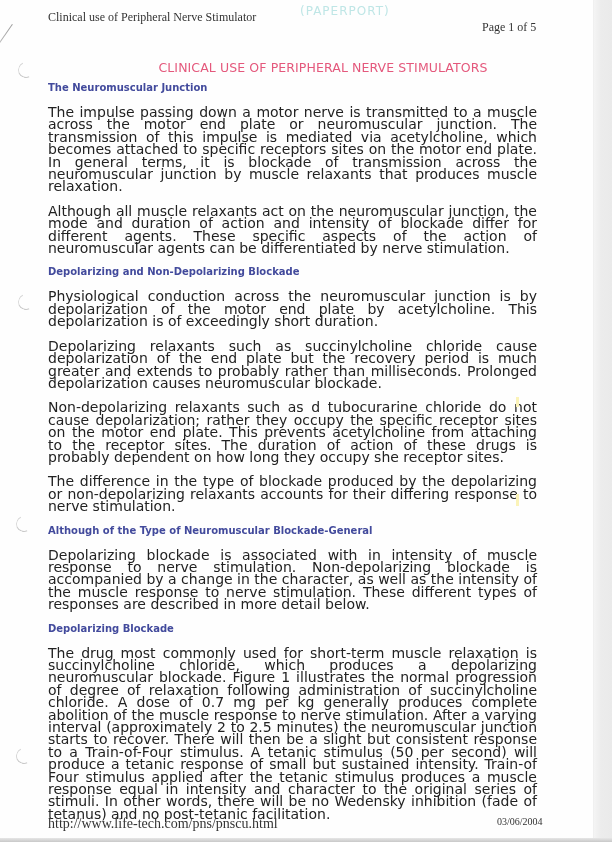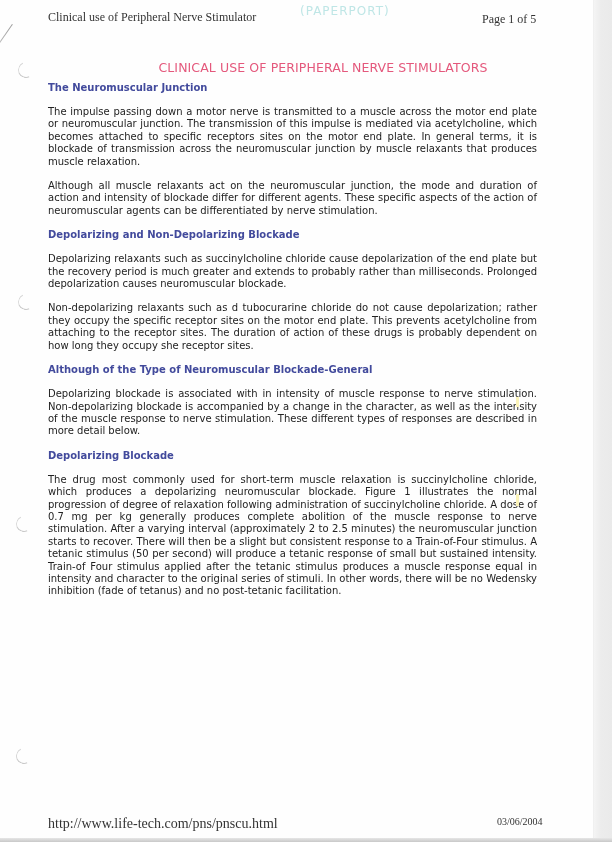--- a/index.html
+++ b/index.html
@@ -53,21 +53,21 @@
       transform: rotate(35deg);
       transform-origin: top left;
     }
     .print-header, .print-footer {
       position: absolute;
       font-family: "Liberation Serif", serif;
       font-size: 12px;
       color: #333;
     }
     .print-header.left { left: 48px; top: 10px; }
-    .print-header.right { left: 482px; top: 12px; }
+    .print-header.right { left: 482px; top: 20px; }
     .watermark {
       position: absolute;
       left: 300px; top: 4px;
       font-family: "DejaVu Sans", sans-serif;
       font-size: 12px;
       letter-spacing: 1px;
       color: #bfe6e6;
     }
     .print-footer.left { left: 48px; top: 816px; font-size: 14px; }
     .print-footer.right { left: 497px; top: 816px; font-size: 10px; text-align: center; }
@@ -92,21 +92,21 @@
     .section-heading {
       font-family: "DejaVu Sans", sans-serif;
       font-weight: bold;
       font-size: 10px;
       color: #424a9c;
       margin: 0 0 12px 0;
       line-height: 12px;
     }
     .para {
       font-family: "DejaVu Sans", sans-serif;
-      font-size: 10px;
+      font-size: 14px;
       line-height: 12.4px;
       text-align: justify;
       margin: 0 0 12px 0;
       color: #222;
     }
     .highlight-mark {
       position: absolute;
       left: 516px; top: 494px;
       width: 3px; height: 12px;
       background: #fbf3b8;
@@ -139,22 +139,24 @@
 
   <div class="content">
     <section>
       <h2 class="section-heading">The Neuromuscular Junction</h2>
       <p class="para">The impulse passing down a motor nerve is transmitted to a muscle across the motor end plate or neuromuscular junction. The transmission of this impulse is mediated via acetylcholine, which becomes attached to specific receptors sites on the motor end plate. In general terms, it is blockade of transmission across the neuromuscular junction by muscle relaxants that produces muscle relaxation.</p>
       <p class="para">Although all muscle relaxants act on the neuromuscular junction, the mode and duration of action and intensity of blockade differ for different agents. These specific aspects of the action of neuromuscular agents can be differentiated by nerve stimulation.</p>
     </section>
 
     <section>
       <h2 class="section-heading">Depolarizing and Non-Depolarizing Blockade</h2>
+      <p class="para">Physiological conduction across the neuromuscular junction is by depolarization of the motor end plate by acetylcholine. This depolarization is of exceedingly short duration.</p>
       <p class="para">Depolarizing relaxants such as succinylcholine chloride cause depolarization of the end plate but the recovery period is much greater and extends to probably rather than milliseconds. Prolonged depolarization causes neuromuscular blockade.</p>
       <p class="para">Non-depolarizing relaxants such as d tubocurarine chloride do not cause depolarization; rather they occupy the specific receptor sites on the motor end plate. This prevents acetylcholine from attaching to the receptor sites. The duration of action of these drugs is probably dependent on how long they occupy she receptor sites.</p>
+      <p class="para">The difference in the type of blockade produced by the depolarizing or non-depolarizing relaxants accounts for their differing response to nerve stimulation.</p>
     </section>
 
     <section>
       <h2 class="section-heading">Although of the Type of Neuromuscular Blockade-General</h2>
       <p class="para">Depolarizing blockade is associated with in intensity of muscle response to nerve stimulation. Non-depolarizing blockade is accompanied by a change in the character, as well as the intensity of the muscle response to nerve stimulation. These different types of responses are described in more detail below.</p>
     </section>
 
     <section>
       <h2 class="section-heading">Depolarizing Blockade</h2>
       <p class="para">The drug most commonly used for short-term muscle relaxation is succinylcholine chloride, which produces a depolarizing neuromuscular blockade. Figure 1 illustrates the normal progression of degree of relaxation following administration of succinylcholine chloride. A dose of 0.7 mg per kg generally produces complete abolition of the muscle response to nerve stimulation. After a varying interval (approximately 2 to 2.5 minutes) the neuromuscular junction starts to recover. There will then be a slight but consistent response to a Train-of-Four stimulus. A tetanic stimulus (50 per second) will produce a tetanic response of small but sustained intensity. Train-of Four stimulus applied after the tetanic stimulus produces a muscle response equal in intensity and character to the original series of stimuli. In other words, there will be no Wedensky inhibition (fade of tetanus) and no post-tetanic facilitation.</p>

